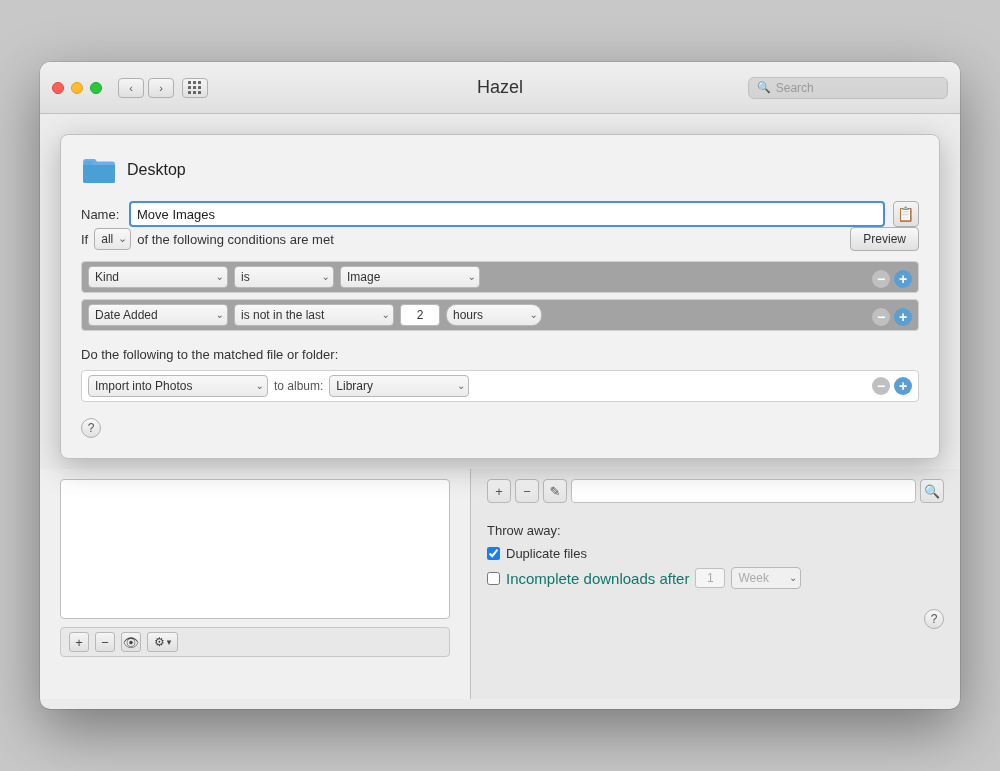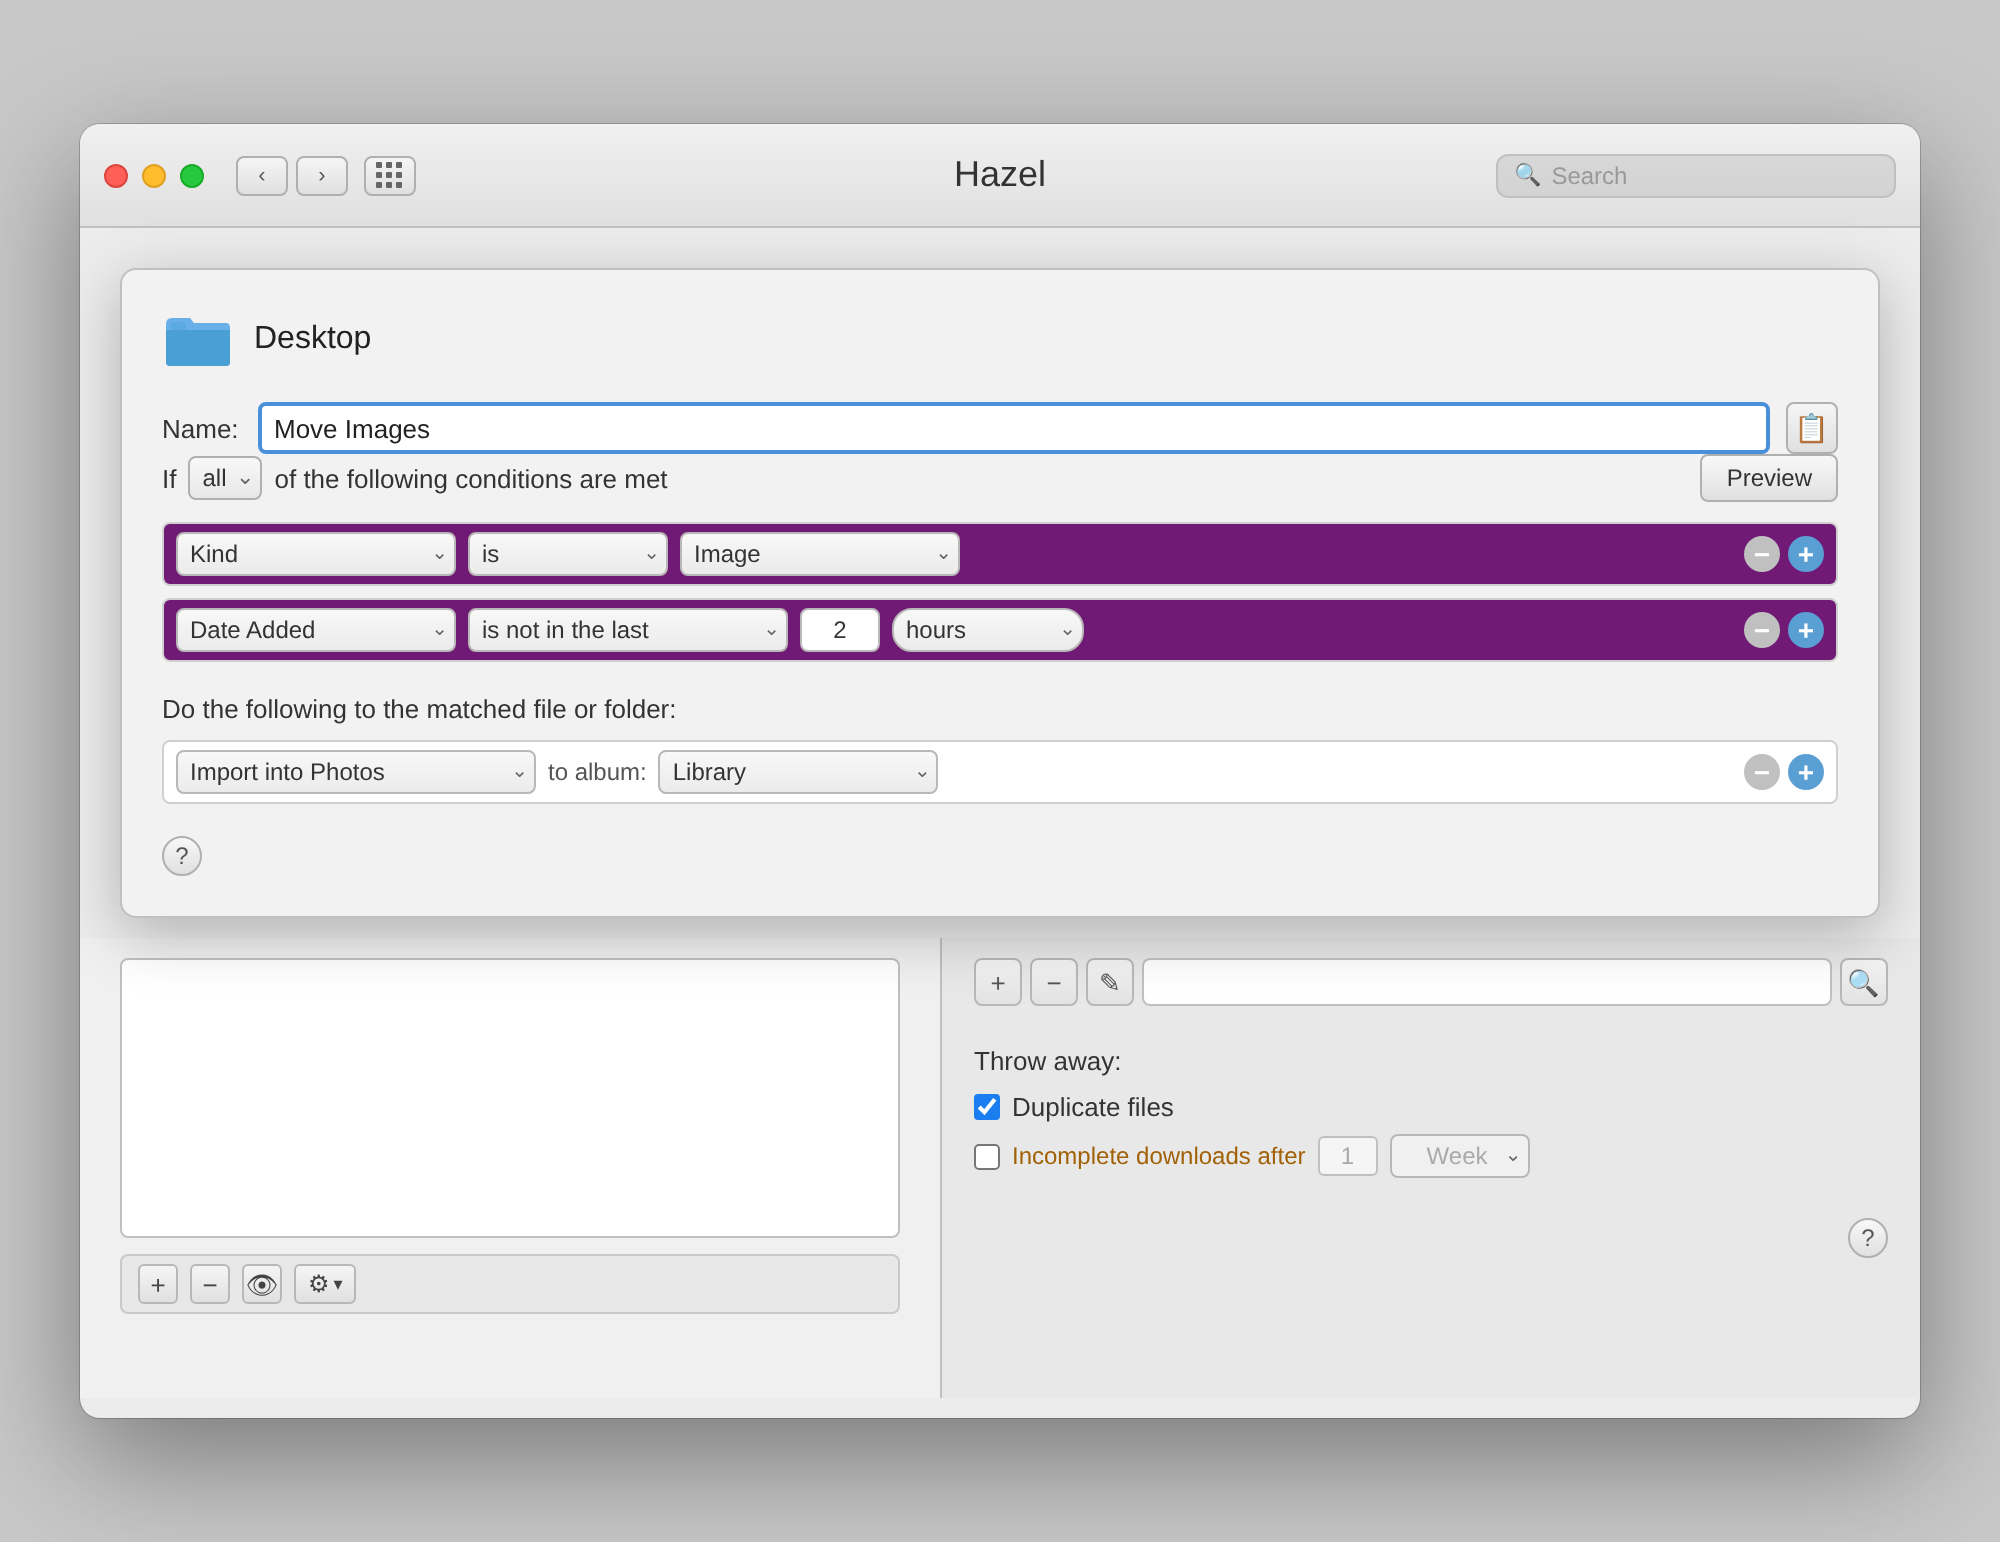--- a/index.html
+++ b/index.html
@@ -262,24 +262,24 @@
       border: 1px solid #b0b0b0;
       border-radius: 4px;
       font-size: 12px;
       cursor: pointer;
       color: #333;
     }
 
     
     .condition-row {
       display: flex;
-      align-items: center;
+      align-items: flex-end;
       gap: 6px;
       margin-bottom: 6px;
-      background: #701a75;
+      background: #a3a3a3;
       border: 1px solid #d0d0d0;
       border-radius: 4px;
       padding: 4px 6px;
     }
 
     .condition-select {
       height: 22px;
       border: 1px solid #b8b8b8;
       border-radius: 4px;
       background: linear-gradient(to bottom, #f8f8f8, #ebebeb);
@@ -551,22 +551,22 @@
       gap: 6px;
       margin-bottom: 6px;
     }
 
     .checkbox-label {
       font-size: 13px;
       color: #333;
     }
 
     .checkbox-label-disabled {
-      font-size: 12px;
-      color: #a16207;
+      font-size: 15px;
+      color: #0f766e;
       text-align: center;
     }
 
     .number-input-small {
       width: 30px;
       height: 20px;
       border: 1px solid #c0c0c0;
       border-radius: 3px;
       text-align: center;
       font-size: 12px;
@@ -763,21 +763,21 @@
         <p class="throw-label">Throw away:</p>
         <div class="checkbox-row">
           <input type="checkbox" checked="" style="">
           <label class="checkbox-label">Duplicate files</label>
         </div>
         <div class="checkbox-row">
           <input type="checkbox" style="">
           <label class="checkbox-label-disabled">Incomplete downloads after</label>
           <input class="number-input-small" type="text" value="1" disabled="" style="">
           <div class="cond-select-wrapper">
-            <select class="condition-select" style="width:70px; color:#aaa; background:#f0f0f0;text-align:right;">
+            <select class="condition-select" style="width:70px; color:#aaa; background:#f0f0f0;">
               <option>Week</option>
             </select>
           </div>
         </div>
       </div>
 
       <div style="display:flex; justify-content:flex-end; margin-top: 20px;">
         <div class="help-btn-bottom">?</div>
       </div>
     </div>

